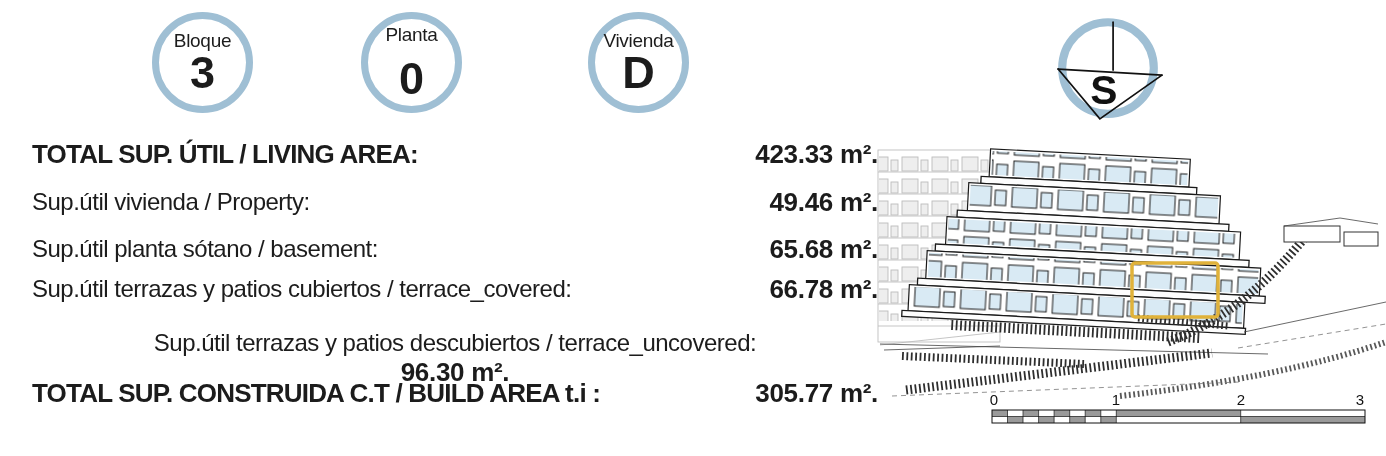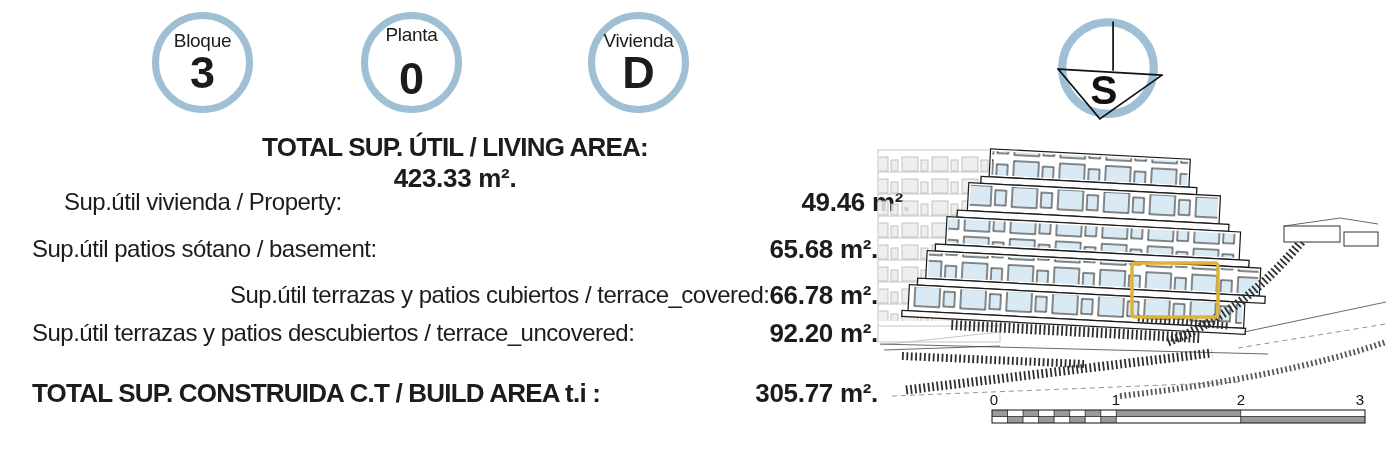--- a/index.html
+++ b/index.html
@@ -27,22 +27,22 @@
   .compass circle{fill:#fff;stroke:var(--badge-ring);stroke-width:8;}
   .compass path{stroke:#111;stroke-width:1.7;fill:none;stroke-linecap:round;}
   .compass text{font-family:"Liberation Sans",sans-serif;font-size:40px;font-weight:bold;fill:#111;}
 
   
   .arow{position:absolute;left:32px;width:846px;height:30px;display:flex;
         justify-content:space-between;align-items:center;white-space:nowrap;}
   .arow .lbl{font-size:24px;letter-spacing:-0.5px;}
   .arow.total .lbl{font-size:26px;font-weight:bold;letter-spacing:-0.8px;}
   .arow .val{font-size:26px;font-weight:bold;letter-spacing:-0.3px;}
-  .arow.r0{top:132px;flex-direction:column;} .arow.r1{top:187px;margin-left:32px;} .arow.r2{top:234px;}
-  .arow.r3{top:280px;justify-content:flex-end;} .arow.r4{top:318px;} .arow.r5{top:378px;}
+  .arow.r0{top:139px;} .arow.r1{top:187px;} .arow.r2{top:234px;}
+  .arow.r3{top:274px;} .arow.r4{top:329px;flex-direction:column;} .arow.r5{top:378px;}
 
   
   .sketch{position:absolute;left:868px;top:122px;width:518px;height:278px;}
   .sketch .floor{fill:#fff;stroke:#1a1a1a;stroke-width:1.2;}
   .sketch .slab{fill:#fdfdfd;stroke:#1a1a1a;stroke-width:1.3;}
   .sketch .win{fill:var(--window-tint);stroke:#1a1a1a;stroke-width:1;}
   .sketch .winbg{fill:#ececec;stroke:#b0b0b0;stroke-width:0.9;}
   .sketch .bgl{stroke:#b3b3b3;stroke-width:0.9;fill:none;}
   .sketch .hatch{stroke:#2e2e2e;fill:none;stroke-dasharray:1.8 2.6;}
   .sketch .thin{stroke:#444;stroke-width:0.8;fill:none;}
@@ -85,30 +85,30 @@
 
   <div class="arow total r0">
     <span class="lbl">TOTAL SUP. ÚTIL / LIVING AREA:</span>
     <span class="val">423.33 m².</span>
   </div>
   <div class="arow r1">
     <span class="lbl">Sup.útil vivienda / Property:</span>
     <span class="val">49.46 m².</span>
   </div>
   <div class="arow r2">
-    <span class="lbl">Sup.útil patios sótano / basement:</span>
+    <span class="lbl">Sup.útil planta sótano / basement:</span>
     <span class="val">65.68 m².</span>
   </div>
   <div class="arow r3">
     <span class="lbl">Sup.útil terrazas y patios cubiertos / terrace_covered:</span>
     <span class="val">66.78 m².</span>
   </div>
   <div class="arow r4">
     <span class="lbl">Sup.útil terrazas y patios descubiertos / terrace_uncovered:</span>
-    <span class="val">92.20 m².</span>
+    <span class="val">96.30 m².</span>
   </div>
   <div class="arow total r5">
     <span class="lbl">TOTAL SUP. CONSTRUIDA C.T / BUILD AREA t.i :</span>
     <span class="val">305.77 m².</span>
   </div>
 
   <svg class="sketch" viewBox="868 122 518 278">
     <defs>
       <pattern id="winrow" width="46" height="26" patternUnits="userSpaceOnUse">
         <rect class="win" x="2" y="3" width="25" height="20"></rect>

